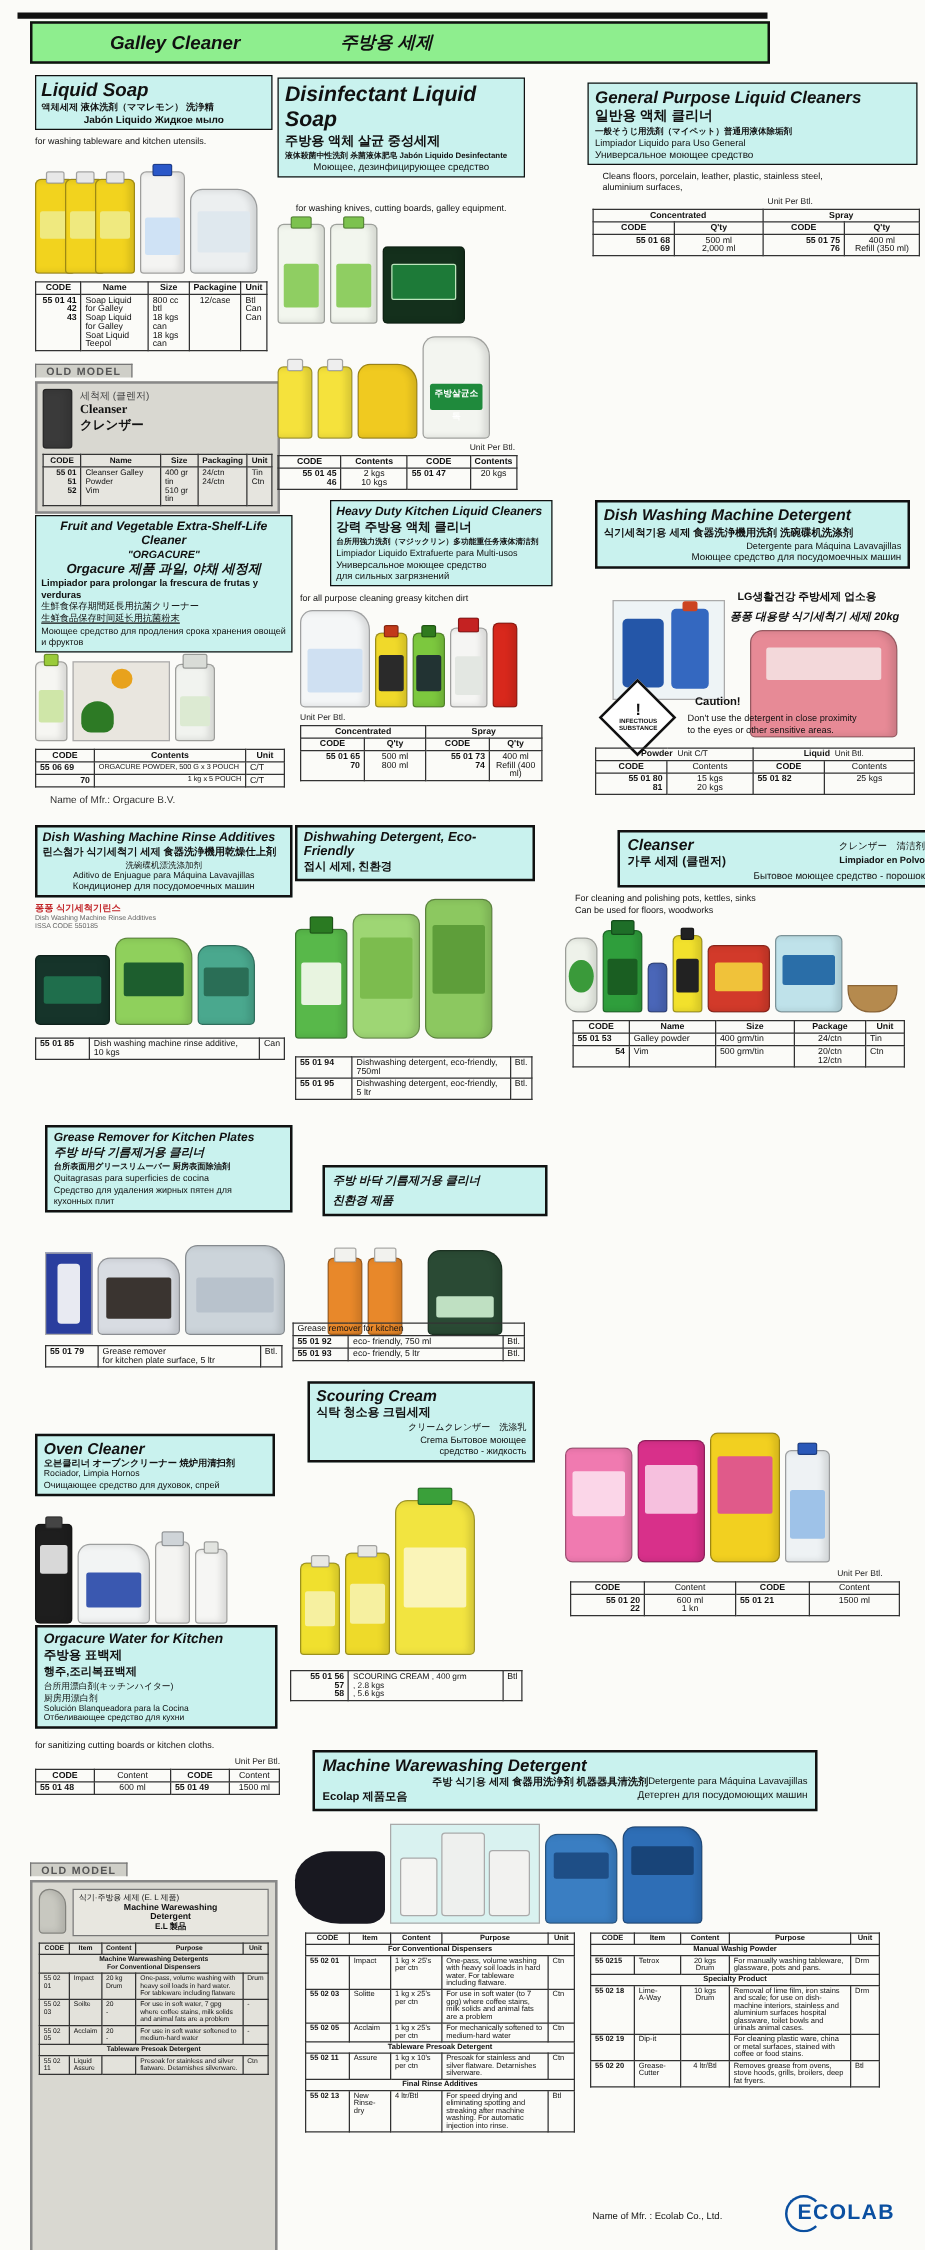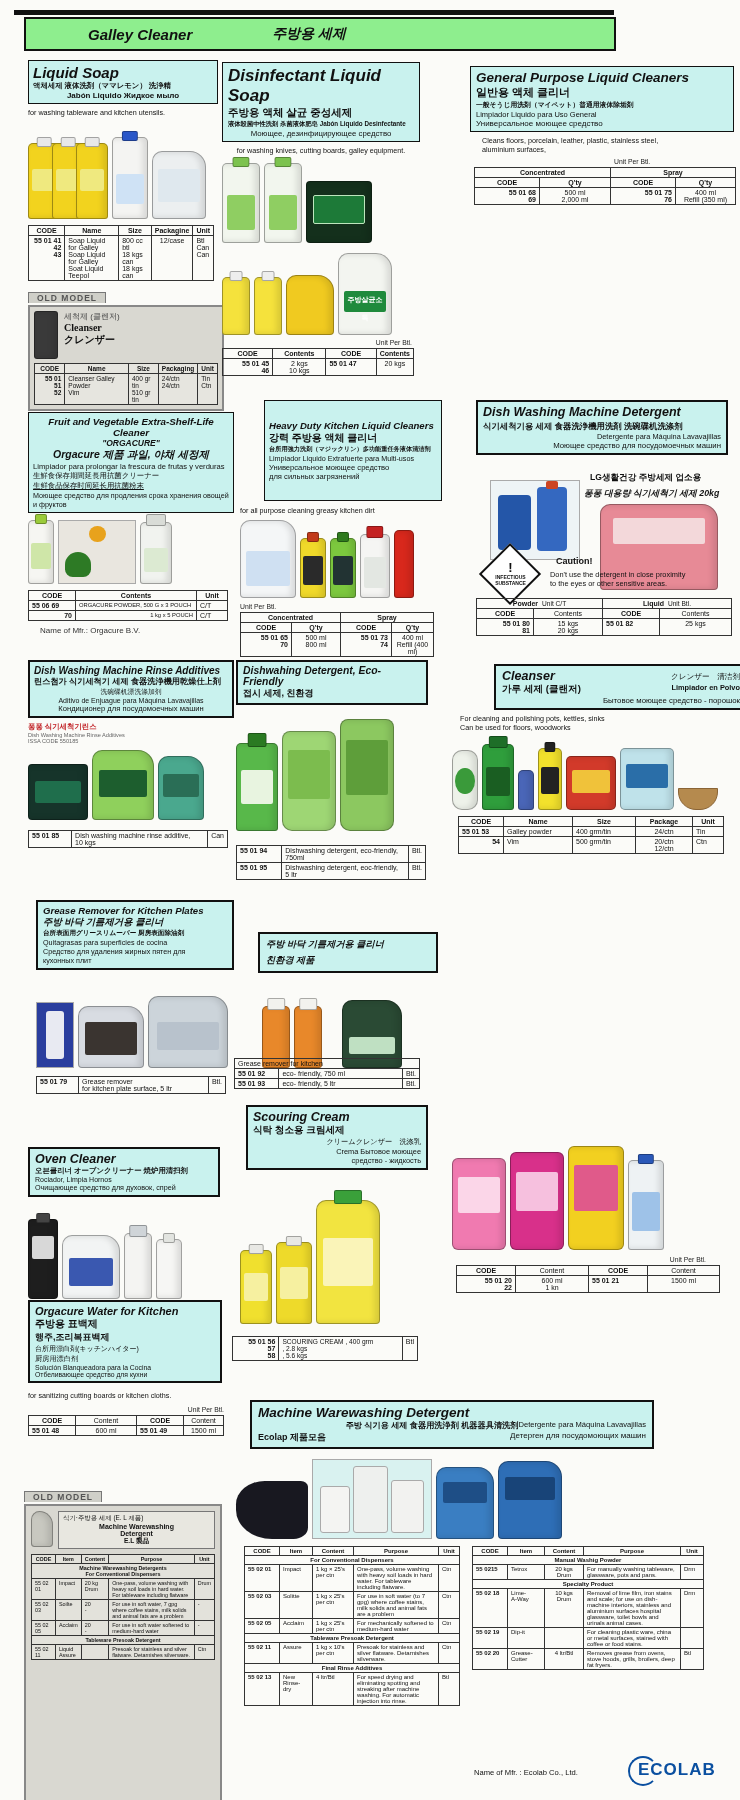--- a/index.html
+++ b/index.html
@@ -137,21 +137,21 @@
   </div>
 </div>
 
 <div class="abs" style="left:222px;top:62px;width:198px;">
   <div class="cyan" style="padding:3px 5px;">
     <div class="ti" style="font-size:17px;">Disinfectant Liquid Soap</div>
     <div style="font-size:10.5px;font-weight:bold;">주방용 액체 살균 중성세제</div>
     <div style="font-size:6.3px;font-weight:bold;">液体殺菌中性洗剤 杀菌液体肥皂 Jabón Liquido Desinfectante</div>
     <div class="ctr" style="font-size:7.8px;">Моющее, дезинфицирующее средство</div>
   </div>
-  <div class="note ctr" style="margin-top:4px;">for washing knives, cutting boards, galley equipment.</div>
+  <div class="note ctr" style="margin-top:20px;">for washing knives, cutting boards, galley equipment.</div>
   <div class="prod" style="margin-top:4px;height:84px;">
     <div class="pb" style="width:36px;height:78px;background:#f2f6ee;">
         <div class="cap" style="background:#7cc24e;"></div>
         <div class="lab" style="top:40%;height:45%;background:#8fce62;"></div>
       </div>
     <div class="pb" style="width:36px;height:78px;background:#f2f6ee;">
         <div class="cap" style="background:#7cc24e;"></div>
         <div class="lab" style="top:40%;height:45%;background:#8fce62;"></div>
       </div>
     <div class="pb" style="width:64px;height:60px;background:#14301c;border-radius:4px;">
@@ -226,21 +226,21 @@
     </tr>
   </tbody>
     </table>
 </div>
 
 <div class="abs" style="left:28px;top:412px;width:206px;">
   <div class="cyan" style="padding:3px 4px;">
     <div class="ti ctr" style="font-size:9.8px;">Fruit and Vegetable Extra-Shelf-Life Cleaner</div>
     <div class="ti ctr" style="font-size:8.5px;">"ORGACURE"</div>
     <div class="ti ctr" style="font-size:10.5px;">Orgacure 제품 과일, 야채 세정제</div>
-    <div style="font-size:7.6px;">Limpiador para prolongar la frescura de frutas y verduras</div>
+    <div style="font-size:7.6px;font-weight:bold;">Limpiador para prolongar la frescura de frutas y verduras</div>
     <div style="font-size:7.4px;">生鮮食保存期間延長用抗菌クリーナー</div>
     <div style="font-size:7.4px;text-decoration:underline;">生鲜食品保存时间延长用抗菌粉末</div>
     <div style="font-size:7.2px;">Моющее средство для продления срока хранения овощей и фруктов</div>
   </div>
   <div class="prod" style="margin-top:5px;height:66px;">
     <div class="pb" style="width:24px;height:62px;background:#f6f6f2;">
         <div class="cap" style="background:#9acb3a;"></div>
         <div class="lab" style="top:35%;height:42%;background:#cfe6a8;"></div>
       </div>
     <div class="tile" style="width:76px;height:62px;position:relative;background:#e9e6df;">
@@ -268,21 +268,21 @@
       <td class="rt" style="font-weight:bold;">70</td>
       <td class="rt" style="font-size:5.8px;">1 kg x 5  POUCH</td>
       <td>C/T</td>
     </tr>
   </tbody>
     </table>
   <div style="font-size:8px;margin:5px 0 0 12px;color:#333;">Name of Mfr.: Orgacure B.V.</div>
 </div>
 
 <div class="abs" style="left:240px;top:400px;width:198px;">
-  <div class="cyan" style="margin-left:24px;width:168px;padding:19px 4px;">
+  <div class="cyan" style="margin-left:24px;width:168px;padding:3px 4px;">
     <div class="ti" style="font-size:9.6px;white-space:nowrap;">Heavy Duty Kitchen Liquid Cleaners</div>
     <div style="font-size:10px;font-weight:bold;">강력 주방용 액체 클리너</div>
     <div style="font-size:6.2px;font-weight:bold;">台所用強力洗剤（マジックリン）多功能重任务液体清洁剂</div>
     <div style="font-size:7.2px;">Limpiador Liquido Extrafuerte para Multi-usos</div>
     <div style="font-size:7.6px;">Универсальное моющее средство</div>
     <div style="font-size:7.6px;">для сильных загрязнений</div>
   </div>
   <div class="note" style="margin-top:5px;">for all purpose cleaning greasy kitchen dirt</div>
   <div class="prod" style="margin-top:3px;height:80px;">
     <div class="pb jug" style="width:54px;height:76px;background:#f4f6f7;">

